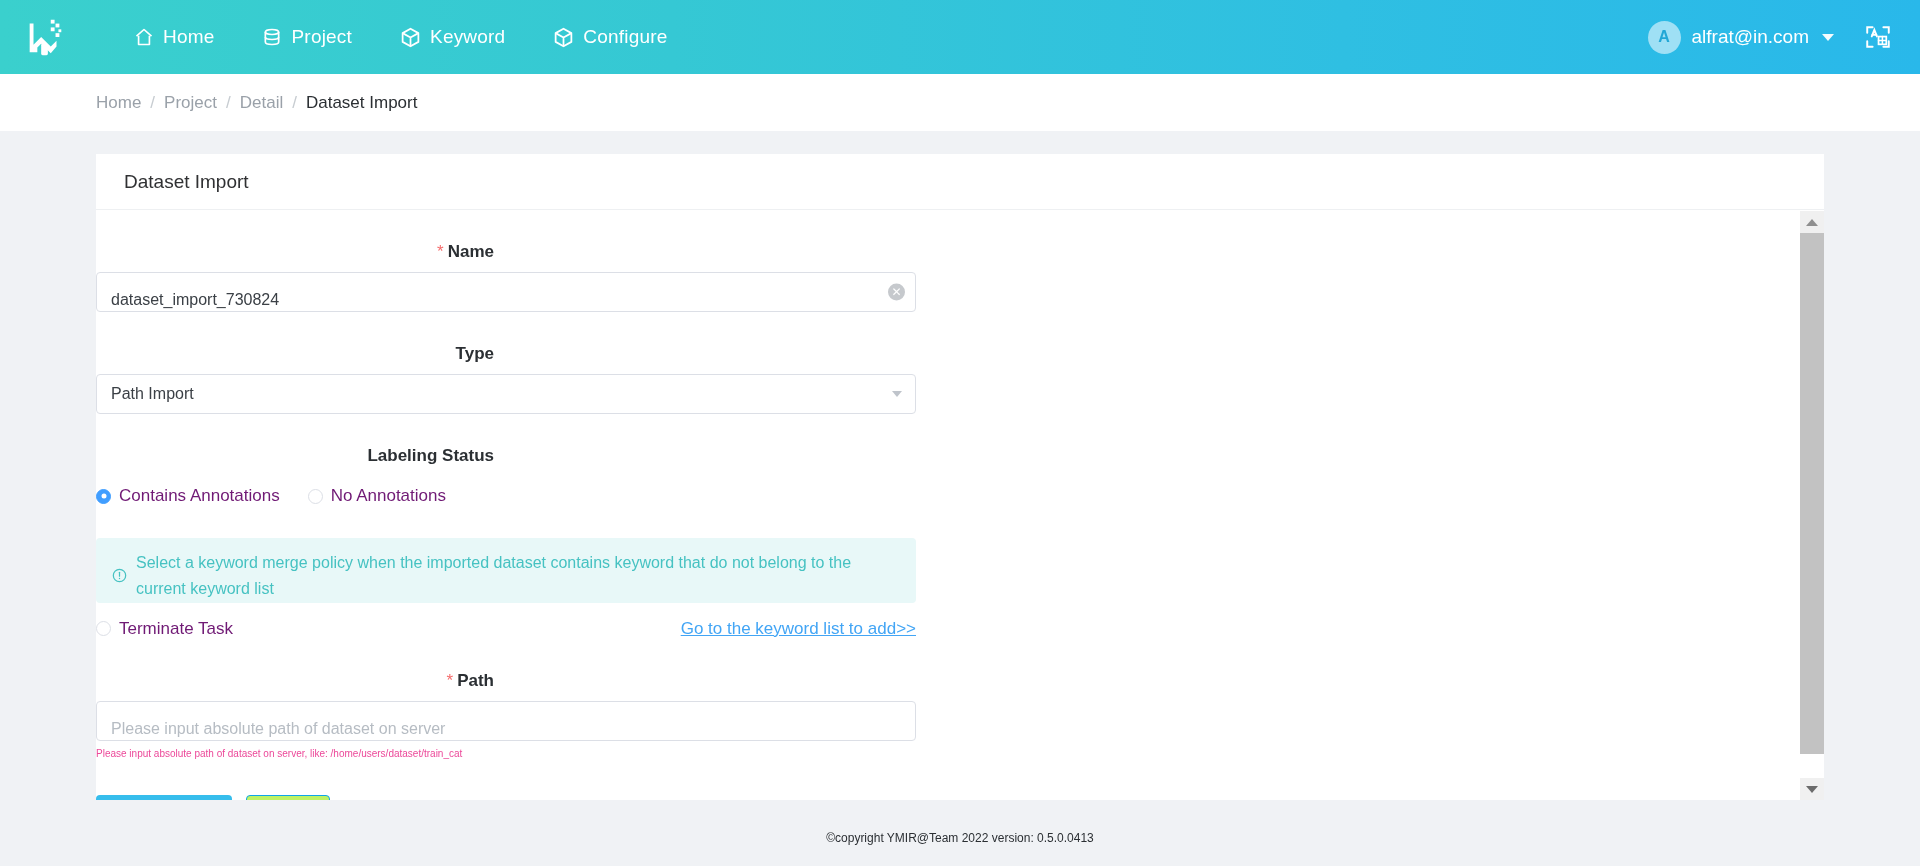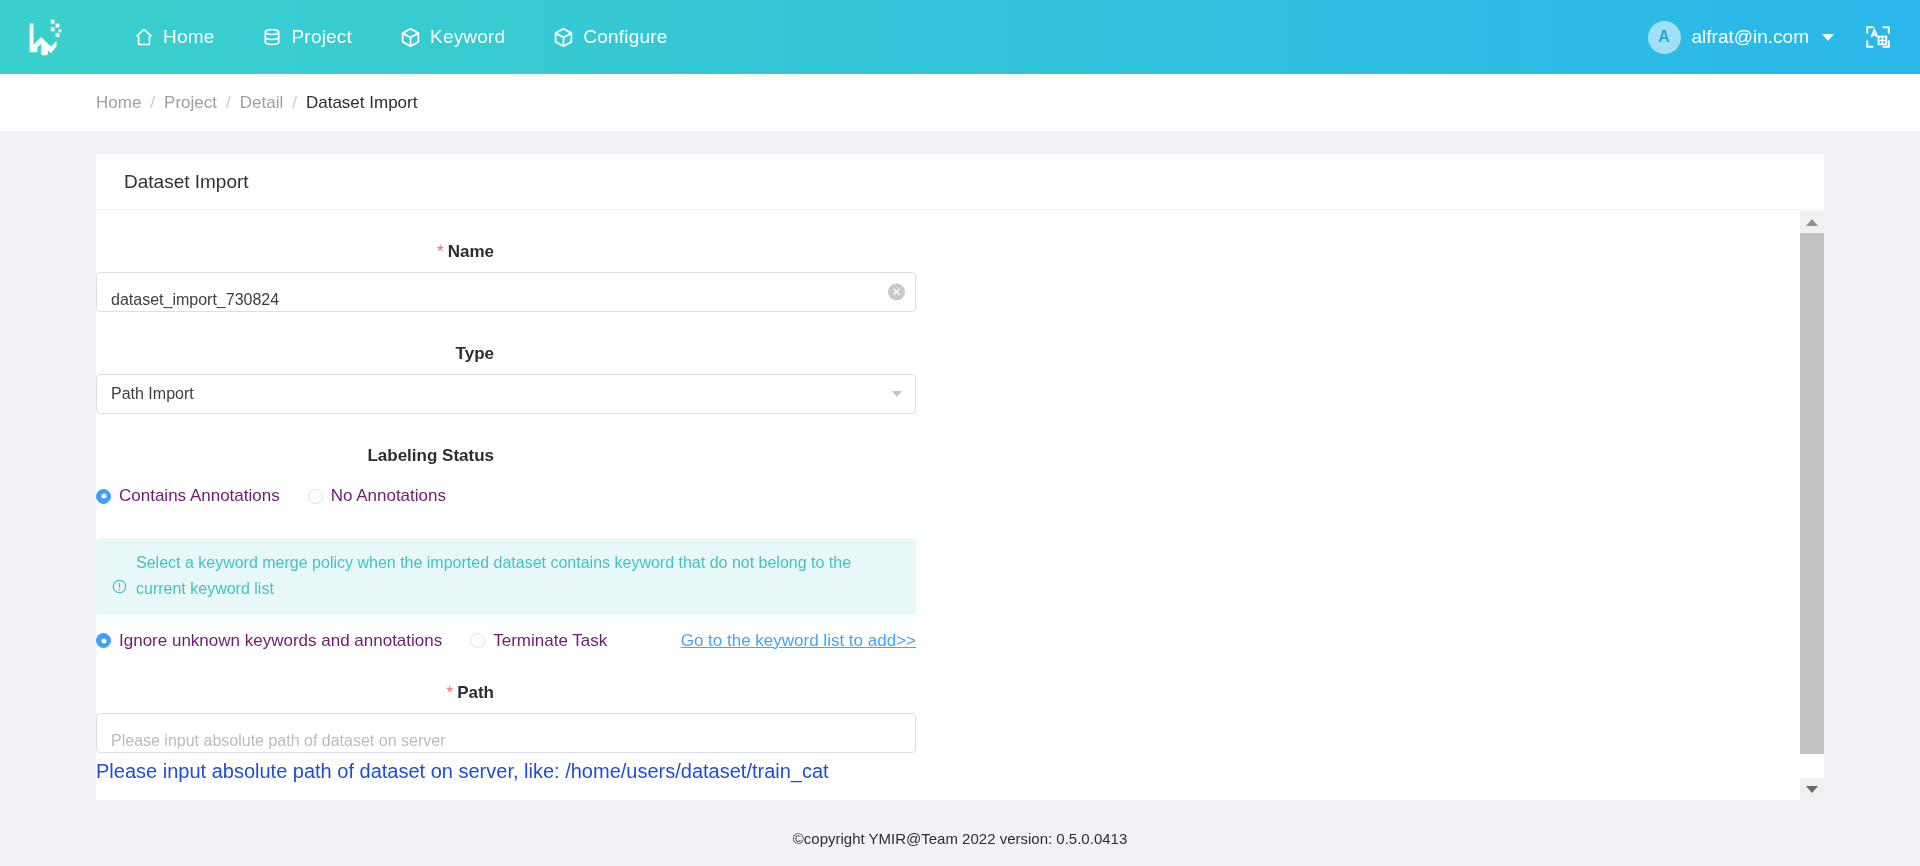--- a/index.html
+++ b/index.html
@@ -225,26 +225,26 @@
     width: 5px; height: 5px;
     border-radius: 50%;
     background: #fff;
   }
 
   .alert {
     width: 820px;
     background: #e8f8f8;
     color: #46c2c2;
     border-radius: 4px;
-    padding: 12px 16px 12px 16px;
+    padding: 12px 16px 0 16px;
     font-size: 16px;
     line-height: 1.65;
     display: flex;
     gap: 9px;
-    align-items: flex-end;
+    align-items: center;
     margin-bottom: 16px;
   }
   .alert-ico {
     flex: 0 0 auto;
     margin-top: 3px;
   }
 
   .merge-row {
     display: flex;
     align-items: center;
@@ -252,22 +252,22 @@
   }
   .keyword-link {
     margin-left: auto;
     color: #42a5f5;
     font-size: 17px;
     cursor: pointer;
     text-decoration: underline;
   }
 
   .help-text {
-    font-size: 20px;
-    color: #1d4ed8;
+    font-size: 10px;
+    color: #ec4899;
     margin-top: 7px;
   }
 
   .btn-row { display: flex; gap: 14px; margin-top: 36px; }
   .btn {
     height: 42px;
     border-radius: 4px;
     font-size: 17px;
     padding: 0 22px;
     cursor: pointer;
@@ -319,21 +319,21 @@
 
   
   .footer {
     position: absolute;
     left: 0; right: 0;
     bottom: 0;
     height: 56px;
     display: flex;
     align-items: center;
     justify-content: center;
-    font-size: 15px;
+    font-size: 12px;
     color: #2b2f33;
     background: #f0f2f5;
   }
 </style>
 </head>
 <body>
 
 <div class="header">
   <div class="logo">
     <svg width="46" height="46" viewBox="0 0 48 48" aria-hidden="true">
@@ -478,24 +478,20 @@
               <svg width="15" height="15" viewBox="0 0 16 16" fill="none" stroke="#46c2c2" stroke-width="1.3">
                 <circle cx="8" cy="8" r="6.6"></circle>
                 <path d="M8 4.6v4.2" stroke-linecap="round"></path>
                 <circle cx="8" cy="11.2" r="0.75" fill="#46c2c2" stroke="none"></circle>
               </svg>
             </span>
             <span>Select a keyword merge policy when the imported dataset contains keyword that do not belong to the current keyword list</span>
           </div>
 
           <div class="merge-row">
-            <label class="radio checked">
-              <span class="radio-dot"></span>
-              <span>Ignore unknown keywords and annotations</span>
-            </label>
             <label class="radio">
               <span class="radio-dot"></span>
               <span>Terminate Task</span>
             </label>
             <span class="keyword-link">Go to the keyword list to add&gt;&gt;</span>
           </div>
         </div>
       </div>
 
       <div class="form-row">

